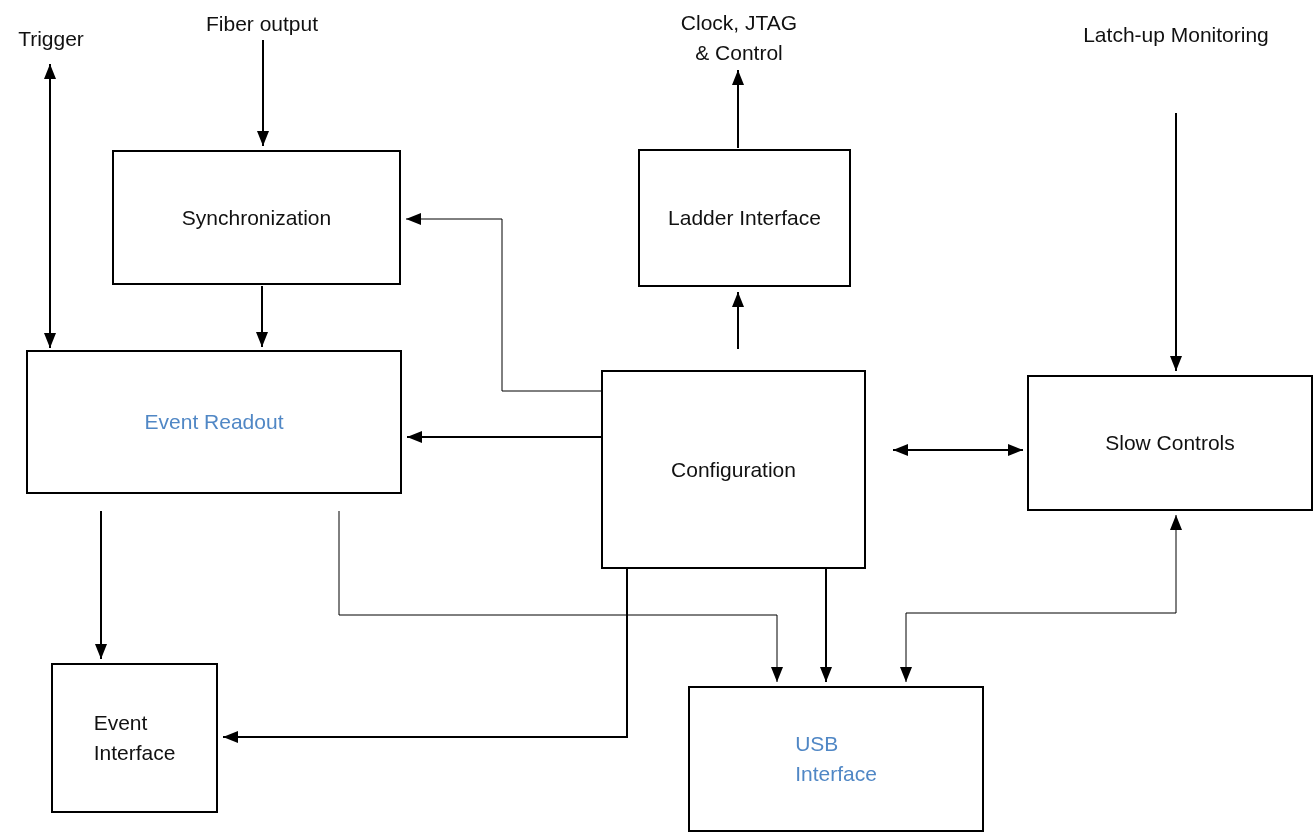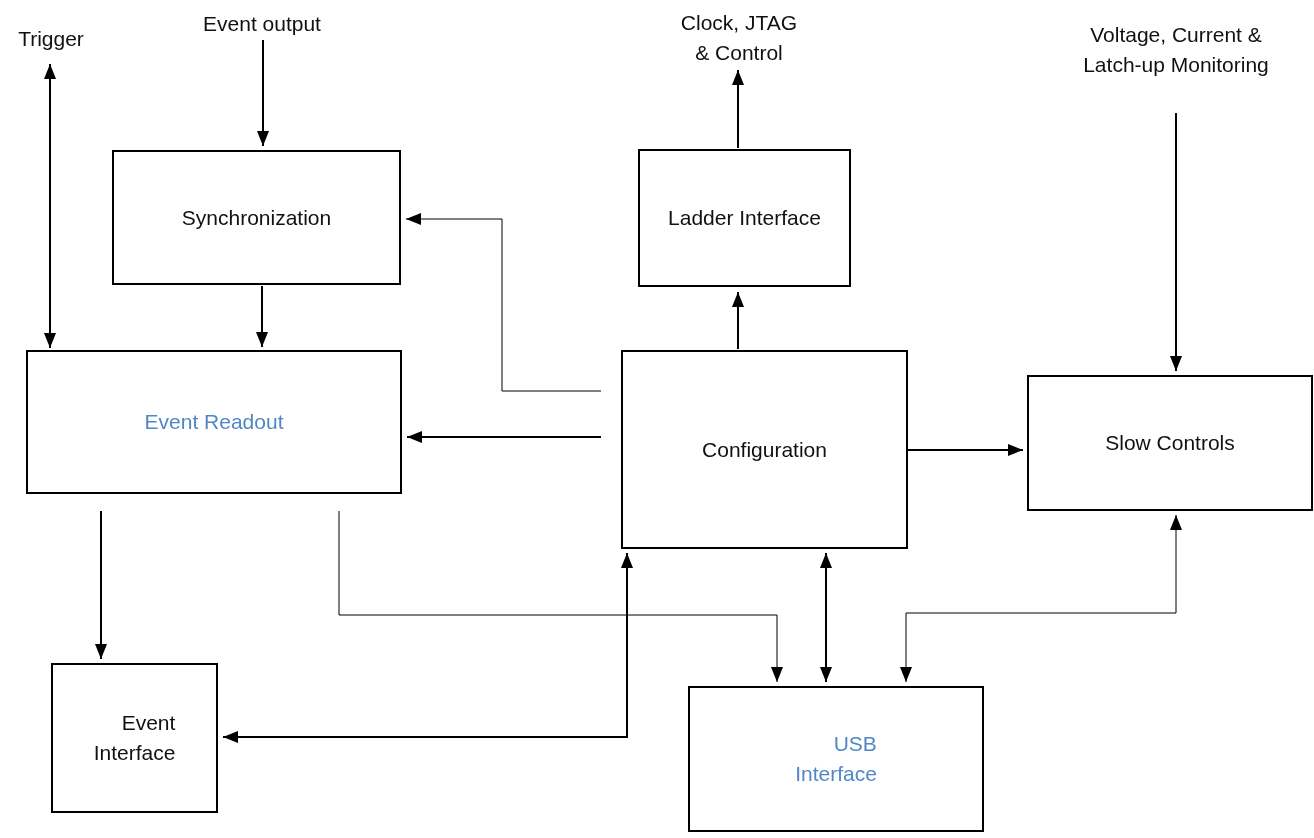--- a/index.html
+++ b/index.html
@@ -23,21 +23,21 @@
     height: 838px;
   }
   .box {
     position: absolute;
     box-sizing: border-box;
     border: 2px solid #000000;
     background: #ffffff;
     display: flex;
     align-items: center;
     justify-content: center;
-    text-align: right;
+    text-align: left;
     font-size: 21px;
     line-height: 30px;
     color: #111111;
   }
   .float-label {
     position: absolute;
     transform: translateX(-50%);
     text-align: center;
     font-size: 21px;
     line-height: 30px;
@@ -93,21 +93,21 @@
     <div class="box" style="left: 26px; top: 350px; width: 376px; height: 144px; border-color: rgb(0, 0, 0); background: rgb(255, 255, 255); color: rgb(80, 135, 197);">
       <div>
         <div>Event Readout</div>
       </div>
     </div>
     <div class="box" style="left: 638px; top: 149px; width: 213px; height: 138px; border-color: rgb(0, 0, 0); background: rgb(255, 255, 255); color: rgb(17, 17, 17);">
       <div>
         <div>Ladder Interface</div>
       </div>
     </div>
-    <div class="box" style="left: 601px; top: 350px; width: 287px; height: 199px; border-color: rgb(0, 0, 0); background: rgb(255, 255, 255); color: rgb(17, 17, 17); margin-left: 20px;">
+    <div class="box" style="left: 601px; top: 370px; width: 265px; height: 199px; border-color: rgb(0, 0, 0); background: rgb(255, 255, 255); color: rgb(17, 17, 17);">
       <div>
         <div>Configuration</div>
       </div>
     </div>
     <div class="box" style="left: 1027px; top: 375px; width: 286px; height: 136px; border-color: rgb(0, 0, 0); background: rgb(255, 255, 255); color: rgb(17, 17, 17);">
       <div>
         <div>Slow Controls</div>
       </div>
     </div>
     <div class="box" style="left: 51px; top: 663px; width: 167px; height: 150px; border-color: rgb(0, 0, 0); background: rgb(255, 255, 255); color: rgb(17, 17, 17);">
@@ -119,23 +119,22 @@
     <div class="box" style="left: 688px; top: 686px; width: 296px; height: 146px; border-color: rgb(0, 0, 0); background: rgb(255, 255, 255); color: rgb(80, 135, 197);">
       <div>
         <div>USB</div>
         <div>Interface</div>
       </div>
     </div>
     <div class="float-label" style="left: 51px; top: 24px; color: rgb(17, 17, 17);">
       <div>Trigger</div>
     </div>
     <div class="float-label" style="left: 262px; top: 9px; color: rgb(17, 17, 17);">
-      <div>Event output</div>
+      <div>Fiber output</div>
     </div>
     <div class="float-label" style="left: 739px; top: 8px; color: rgb(17, 17, 17);">
       <div>Clock, JTAG</div>
       <div>&amp; Control</div>
     </div>
     <div class="float-label" style="left: 1176px; top: 20px; color: rgb(17, 17, 17);">
-      <div>Voltage, Current &amp;</div>
       <div>Latch-up Monitoring</div>
     </div>
   </div>
 
 </body></html>

